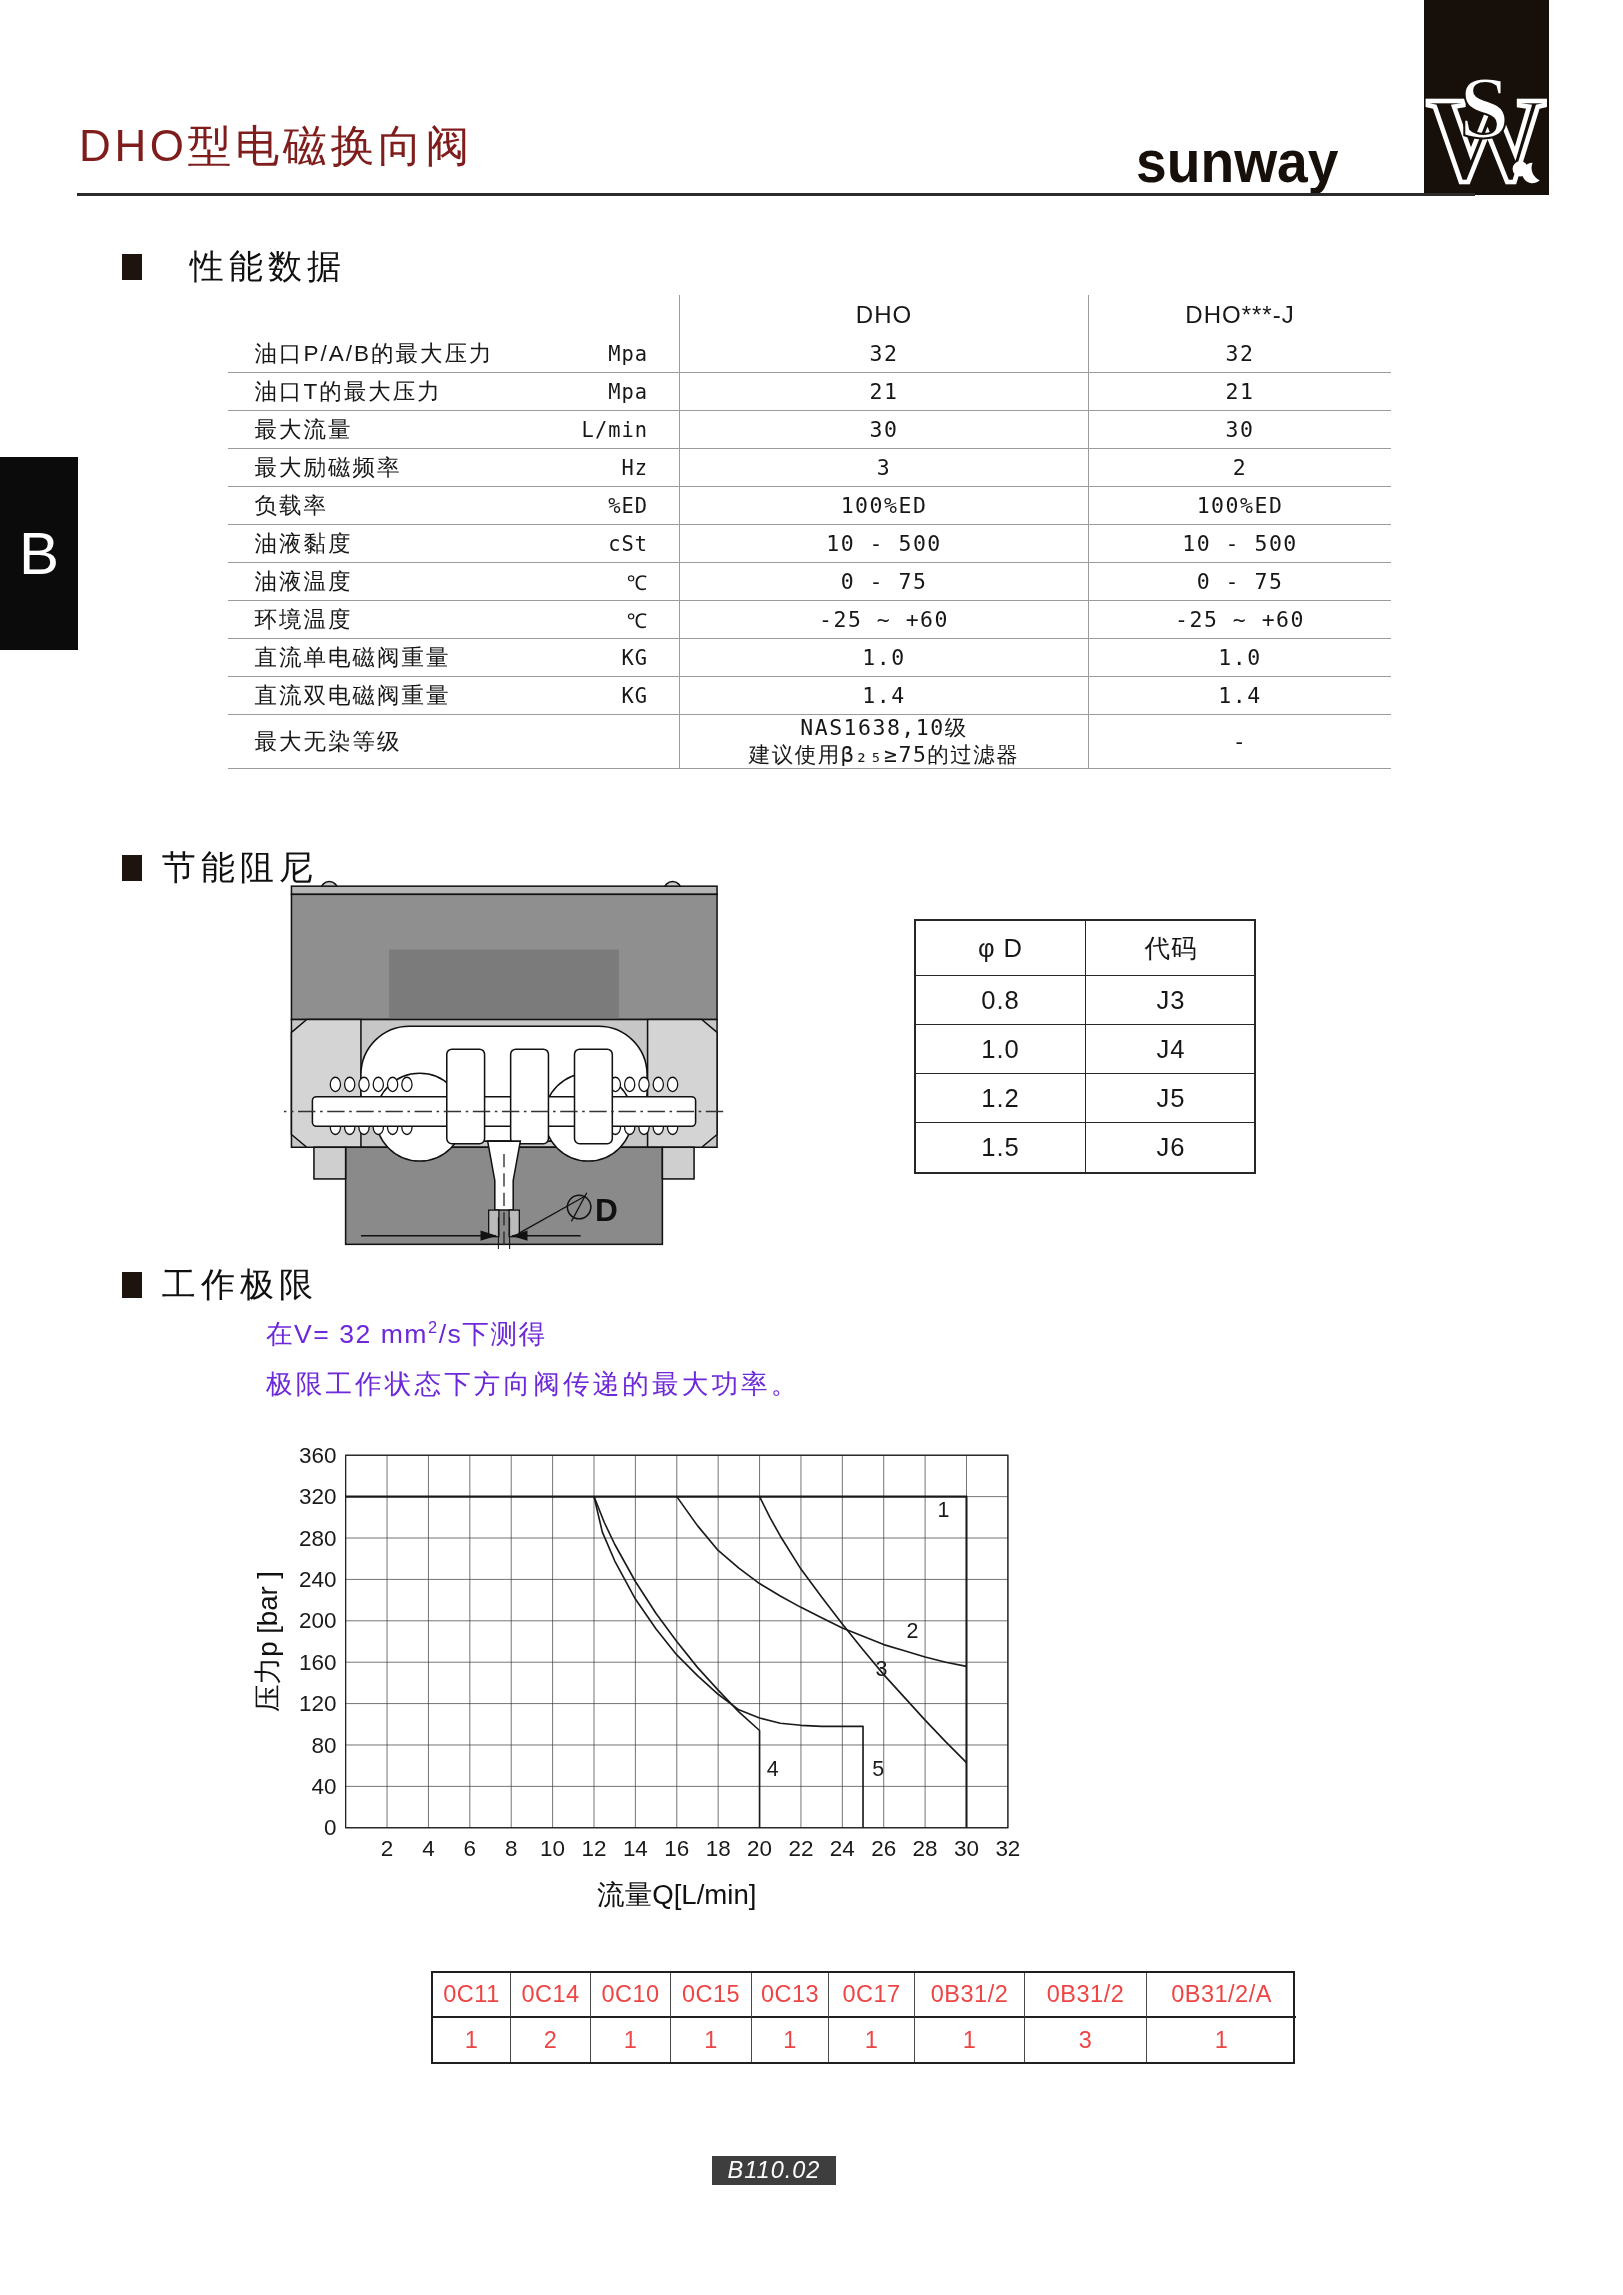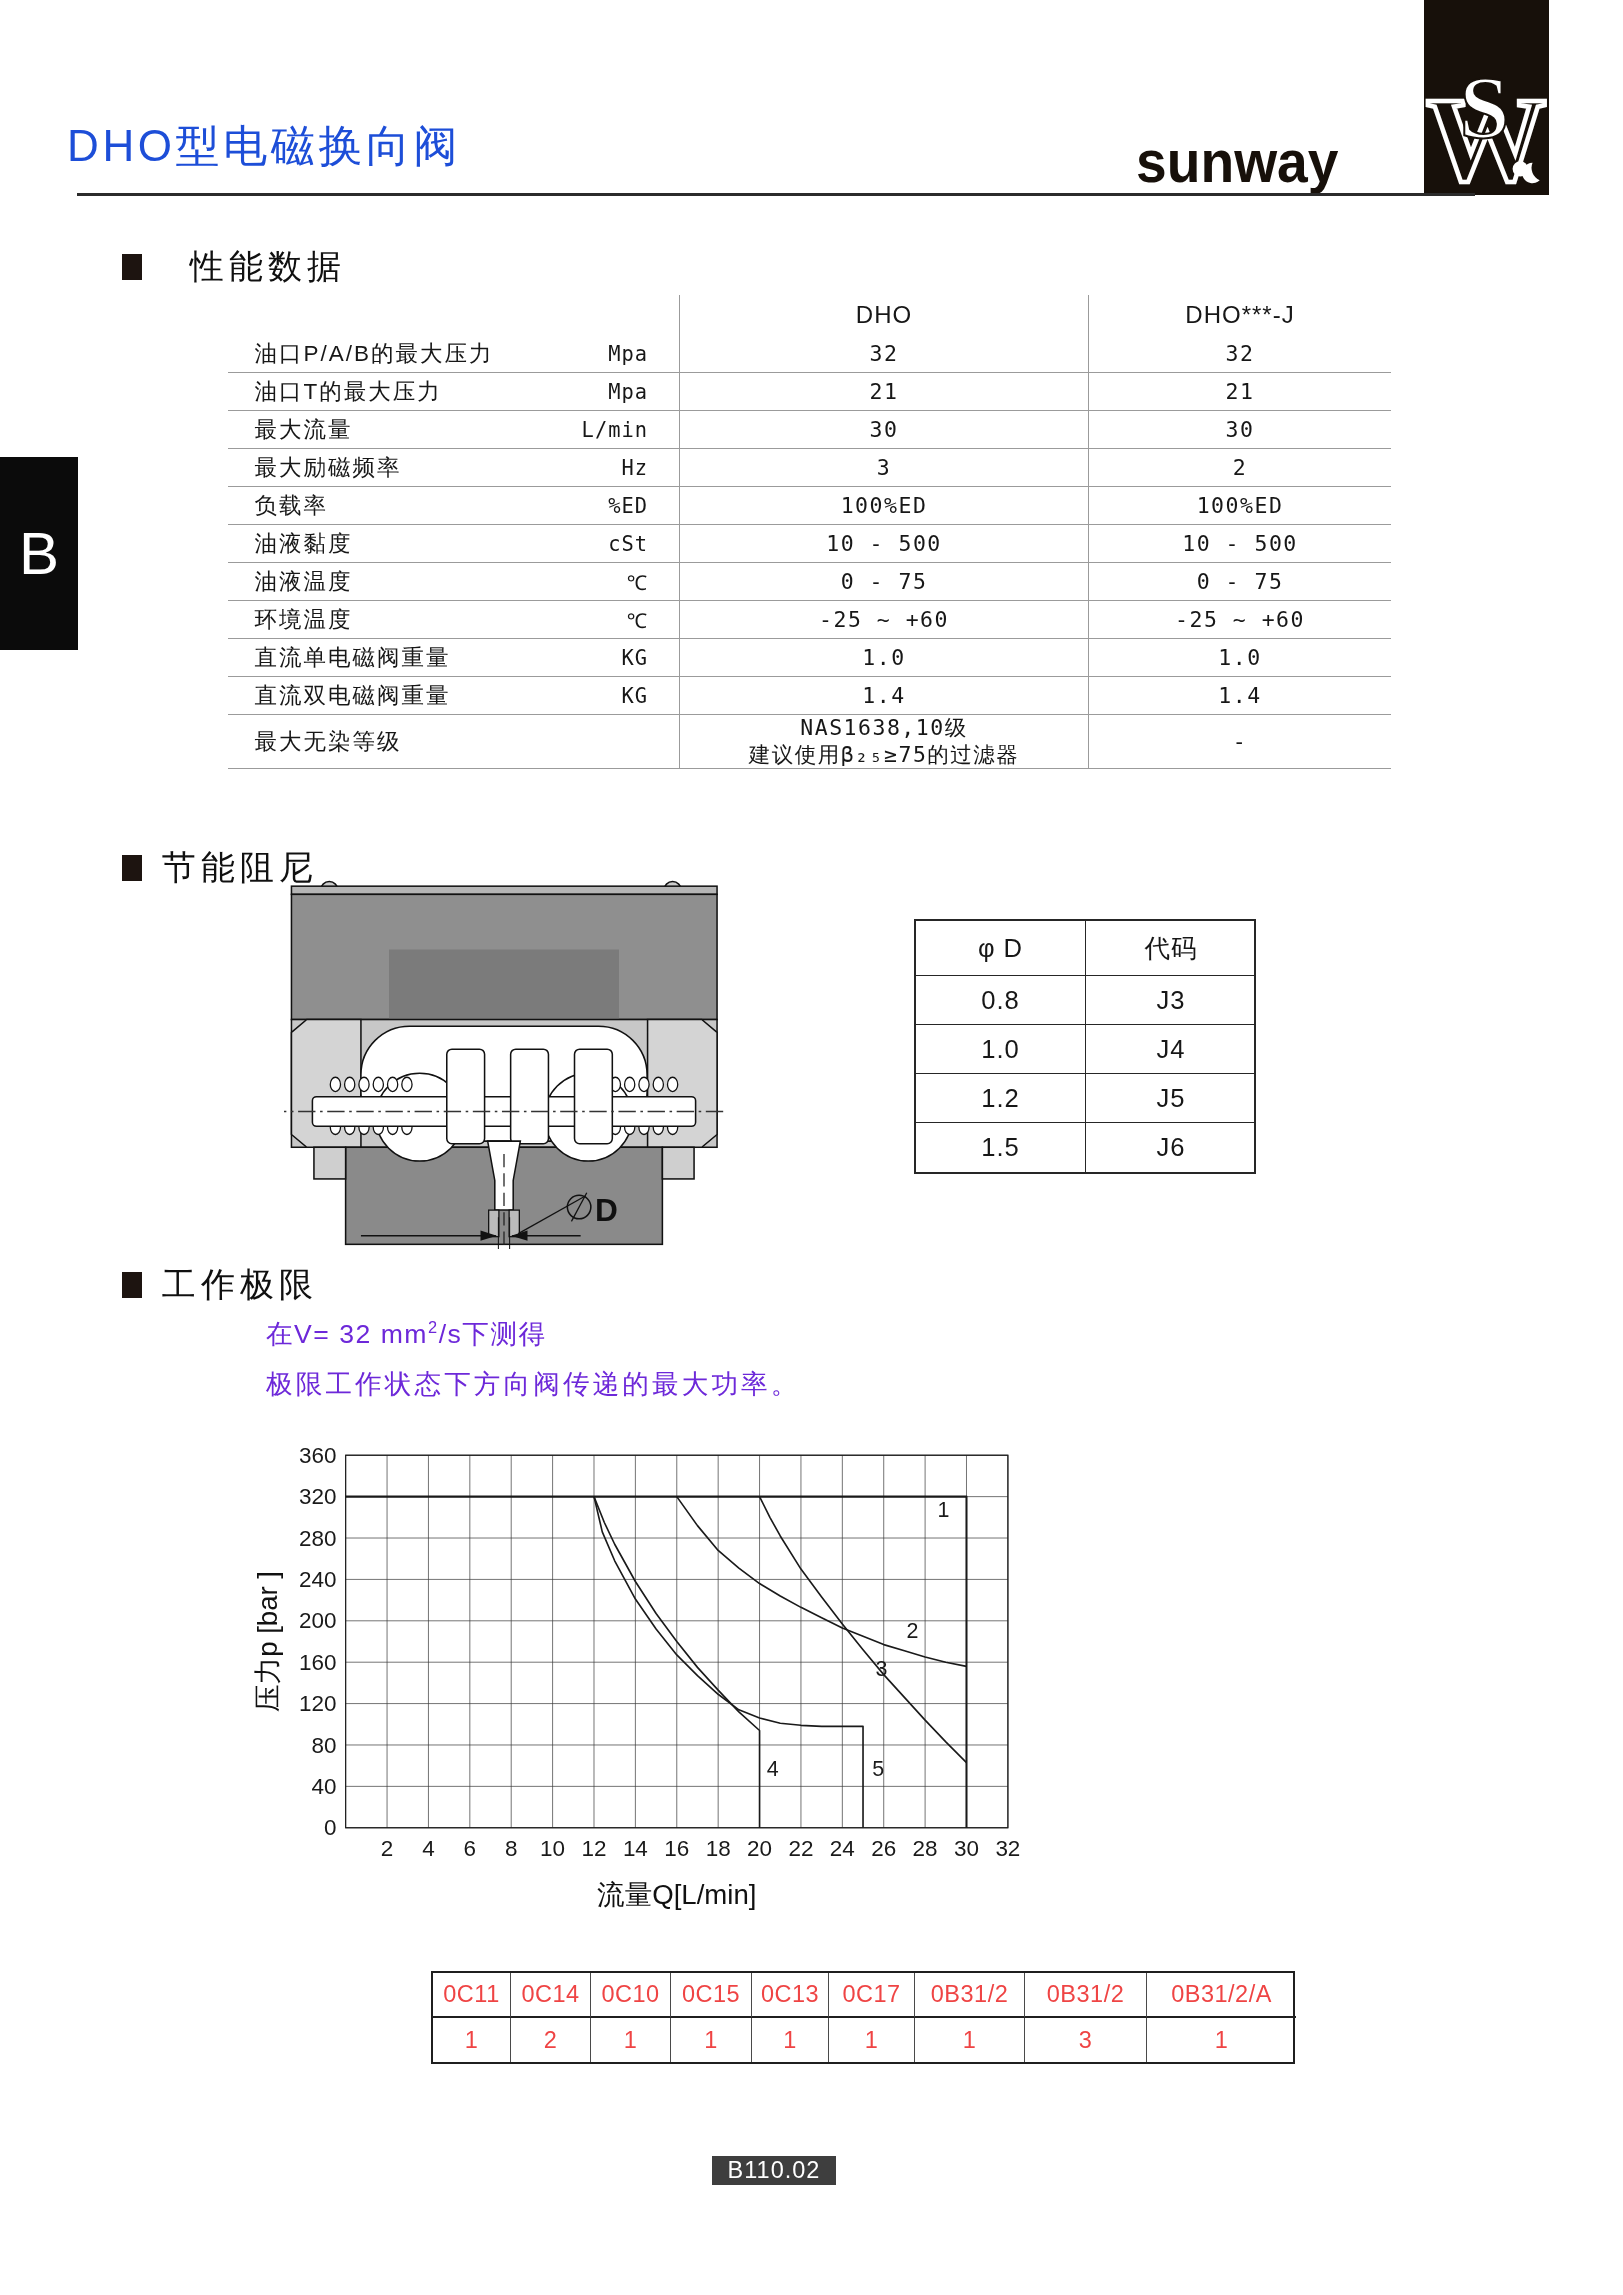--- a/index.html
+++ b/index.html
@@ -1,20 +1,20 @@
 <!DOCTYPE html>
 <html style="font-size:8.2px"><head>
 <meta charset="utf-8">
 <style>
   html,body{margin:0;padding:0;background:#ffffff;}
   body{font-family:"Liberation Sans", sans-serif;color:#171717;}
   #page{position:relative;width:1623px;height:2295px;background:#fff;overflow:hidden;}
 
   
-  #doc-title{position:absolute;left:67px;top:117px;font-size:44px;letter-spacing:3.6px;color:#1d4ed8;font-weight:500;}
+  #doc-title{position:absolute;left:79px;top:117px;font-size:44px;letter-spacing:3.6px;color:#7f1d1d;font-weight:500;}
   #header-rule{position:absolute;left:77px;top:193px;width:1398px;height:2.6px;background:#2b2b2b;}
   #brand-box{position:absolute;left:1424px;top:0;width:125px;height:195px;background:#17100a;}
   #brand-wordmark{position:absolute;left:1136px;top:127px;width:286px;height:56px;font-weight:bold;font-size:60px;letter-spacing:0px;color:#17100a;transform:scaleX(.92);transform-origin:left;white-space:nowrap;}
   #brand-star{position:absolute;left:1335px;top:153px;font-size:23.5px;color:#ffffff;}
 
   
   #side-tab{position:absolute;left:0;top:457px;width:78px;height:193px;background:#0b0b0b;color:#fff;
             display:flex;align-items:center;justify-content:center;font-size:60px;font-weight:400;}
 
   
@@ -63,21 +63,21 @@
               grid-template-columns:78px 80px 80px 81px 77px 86px 110px 122px 149px;
               grid-template-rows:45px 44px;border:2.6px solid #1f1f1f;box-sizing:border-box;}
   #code-table div{border-right:1px solid #4a4a4a;display:flex;align-items:center;justify-content:center;
                   font-size:23.5px;letter-spacing:0.5px;color:#ef4444;}
   #code-table div:nth-child(9n){border-right:none;}
   #code-table .hrow{border-bottom:2px solid #1f1f1f;}
 
   
   #page-code{position:absolute;left:712px;top:2156px;width:124px;height:29px;background:#3e3e3e;color:#fff;
              display:flex;align-items:center;justify-content:center;font-size:23.5px;letter-spacing:1px;
-             font-family:"Liberation Sans",sans-serif;}
+             font-family:"Liberation Sans",sans-serif;font-style:italic;}
 </style>
 </head>
 <body>
 
 <div id="page">
 
   <div id="doc-title">DHO型电磁换向阀</div>
   <div id="brand-wordmark">sunway</div>
   <div id="brand-star">★</div>
   <div id="brand-box">

